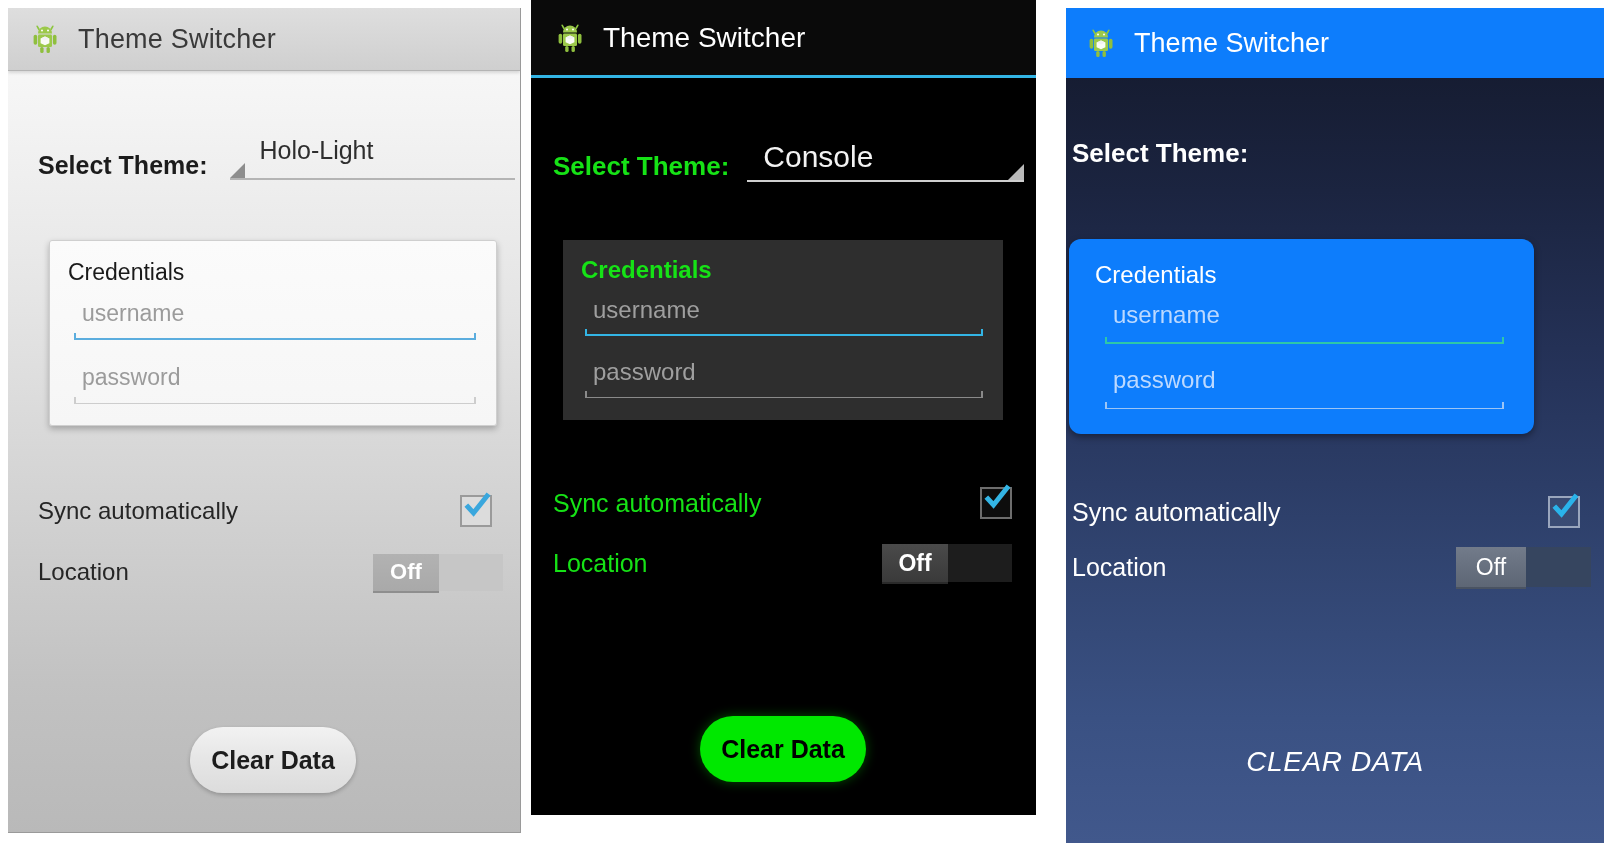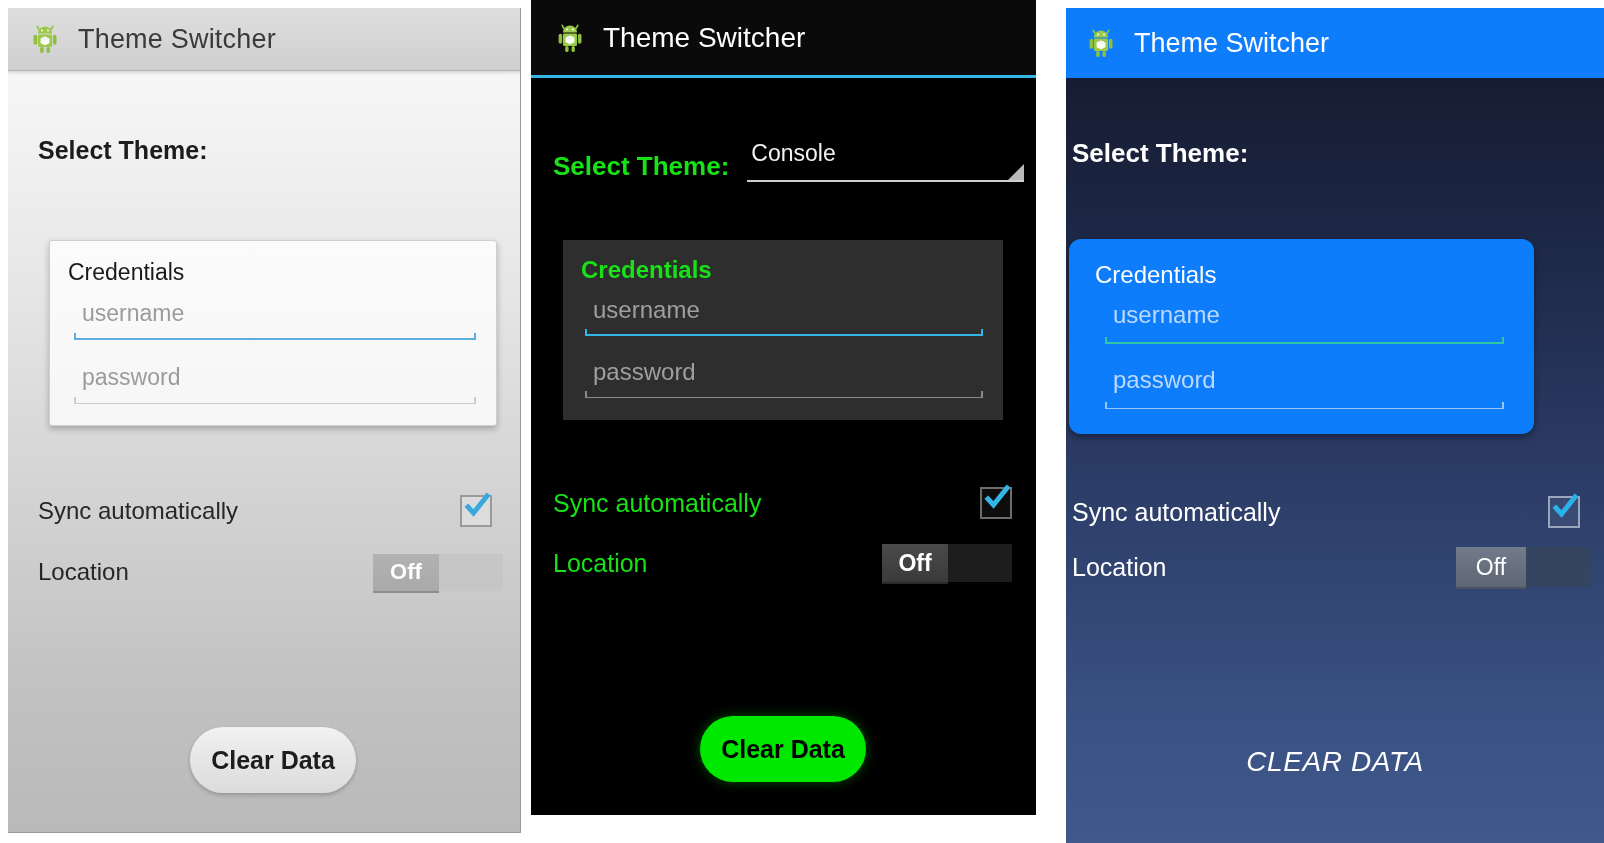--- a/index.html
+++ b/index.html
@@ -53,21 +53,21 @@
 
   
   #p2{left:531px;top:0;width:505px;height:815px;background:#000000;}
   #p2 .titlebar{height:78px;background:#0a0a0a;border-bottom:3px solid #33b5e5;
       display:flex;align-items:center;padding-left:24px;box-sizing:border-box;}
   #p2 .apptitle{color:#ffffff;font-size:28px;margin-left:14px;}
 
   #p2 .selrow{position:absolute;left:0;top:140px;width:100%;display:flex;align-items:flex-end;}
   #p2 .sellabel{color:#16e216;font-weight:bold;font-size:26px;margin-left:22px;}
   #p2 .spinner{position:relative;margin-left:18px;width:277px;height:42px;}
-  #p2 .spinner .val{color:#f2f2f2;font-size:23px;position:absolute;left:4px;top:0;}
+  #p2 .spinner .val{color:#f2f2f2;font-size:30px;position:absolute;left:16px;top:0;}
   #p2 .spinner .rule{position:absolute;left:0;right:0;bottom:0;height:2px;background:#cfcfcf;}
   #p2 .spinner .tri{position:absolute;right:0;bottom:2px;width:0;height:0;
       border-right:16px solid #b9b9b9;border-top:16px solid transparent;}
 
   #p2 .card{position:absolute;left:32px;top:240px;width:440px;height:180px;background:#2e2e2e;box-sizing:border-box;}
   #p2 .cardtitle{color:#16e216;font-size:24px;font-weight:bold;margin:16px 0 0 18px;}
   #p2 .field{margin:10px 20px 0 22px;height:52px;position:relative;}
   #p2 .field .ph{position:absolute;left:8px;top:2px;color:#9f9f9f;font-size:24px;}
   #p2 .field .ul{position:absolute;left:0;right:0;bottom:10px;height:2px;background:#33b5e5;}
   #p2 .field .ul.plain{background:#8a8a8a;height:1px;}
@@ -149,20 +149,25 @@
           <rect x="16.5" y="25" width="3.4" height="6" rx="1.6" fill="#8fbf3e"></rect>
           <path d="M15 14.6 L19.4 16.6 L19.4 21.2 L15 23.2 L10.6 21.2 L10.6 16.6 Z" fill="#ffffff" opacity=".95"></path>
           <path d="M15 14.6 L19.4 16.6 L15 18.6 L10.6 16.6 Z" fill="#f2f2f2"></path>
         </svg>
       </span>
       <span class="apptitle">Theme Switcher</span>
     </div>
 
     <div class="selrow">
       <span class="sellabel">Select Theme:</span>
+      <div class="spinner">
+        <span class="tri"></span>
+        <span class="val">Holo-Light</span>
+        <span class="rule"></span>
+      </div>
     </div>
 
     <div class="card">
       <div class="cardtitle">Credentials</div>
       <div class="field">
         <span class="ph">username</span>
         <span class="ul"></span>
       </div>
       <div class="field">
         <span class="ph">password</span>

